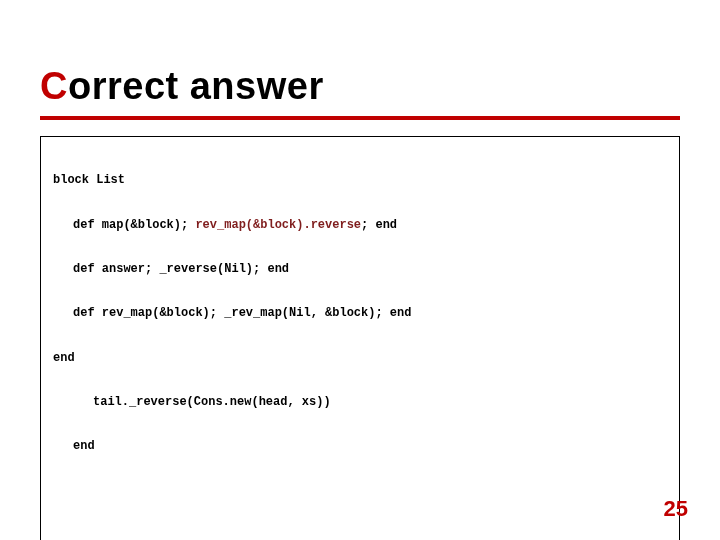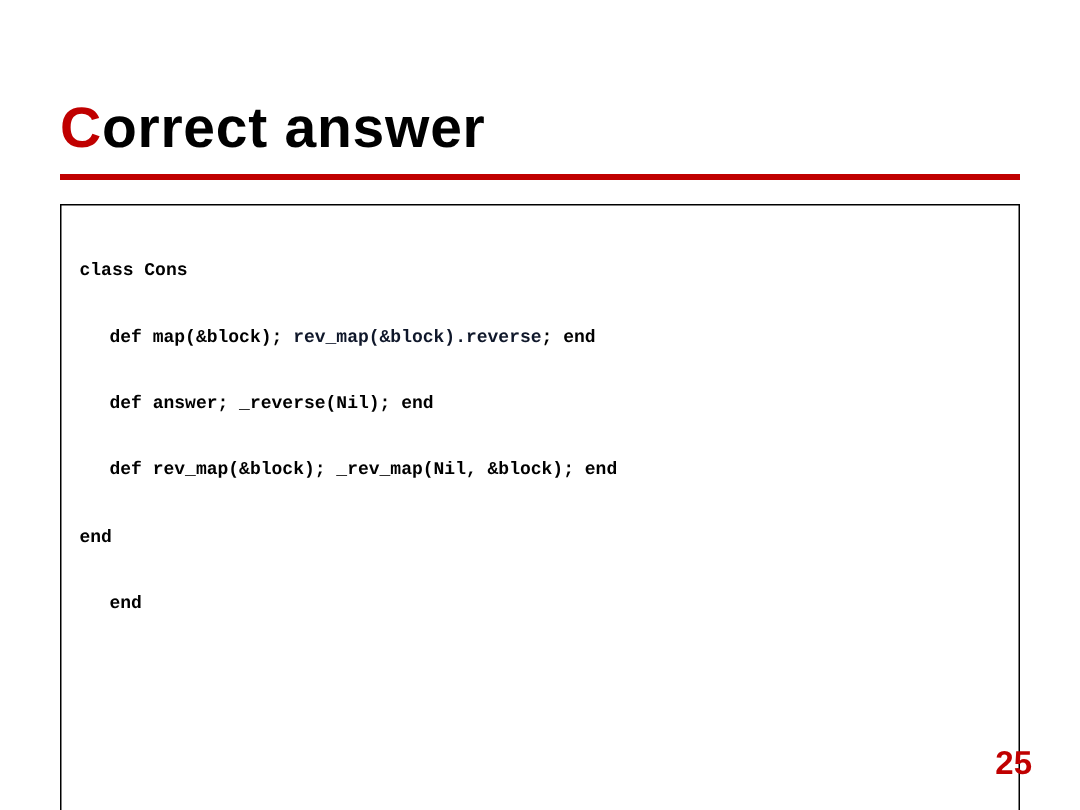--- a/index.html
+++ b/index.html
@@ -28,45 +28,46 @@
     font-family: "Courier New", Courier, monospace;
     font-weight: bold;
     font-size: 12px;
     line-height: 1.85;
     color: #000;
     white-space: pre;
   }
   .code-line { display: block; }
   .ind1 { padding-left: 20px; }
   .ind2 { padding-left: 40px; }
-  .hl { color: #0f172a; }
+  .hl { color: #7f1d1d; }
   .pagenum {
     position: absolute;
     bottom: 18px;
     right: 32px;
     font-family: "Arial Black", Arial, sans-serif;
     font-weight: 900;
     font-size: 22px;
     color: #c00000;
     text-align: center;
   }
 </style>
 </head>
 <body>
 
 <div class="slide">
   <h1 class="title"><span class="accent">C</span><span>orrect answer</span></h1>
   <div class="underline"></div>
 
   <div class="code-box">
-<span class="code-line">class Cons</span>
+<span class="code-line">block List</span>
 <span class="code-line ind1"><span>def map(&amp;block); </span><span class="hl">rev_map(&amp;block).reverse</span><span>; end</span></span>
 <span class="code-line ind1">def answer; _reverse(Nil); end</span>
 <span class="code-line ind1">def rev_map(&amp;block); _rev_map(Nil, &amp;block); end</span>
 <span class="code-line">end</span>
+<span class="code-line ind2">tail._reverse(Cons.new(head, xs))</span>
 <span class="code-line ind1">end</span>
 
 
 
 
 
 
 </div>
 
   <div class="pagenum">25</div>

